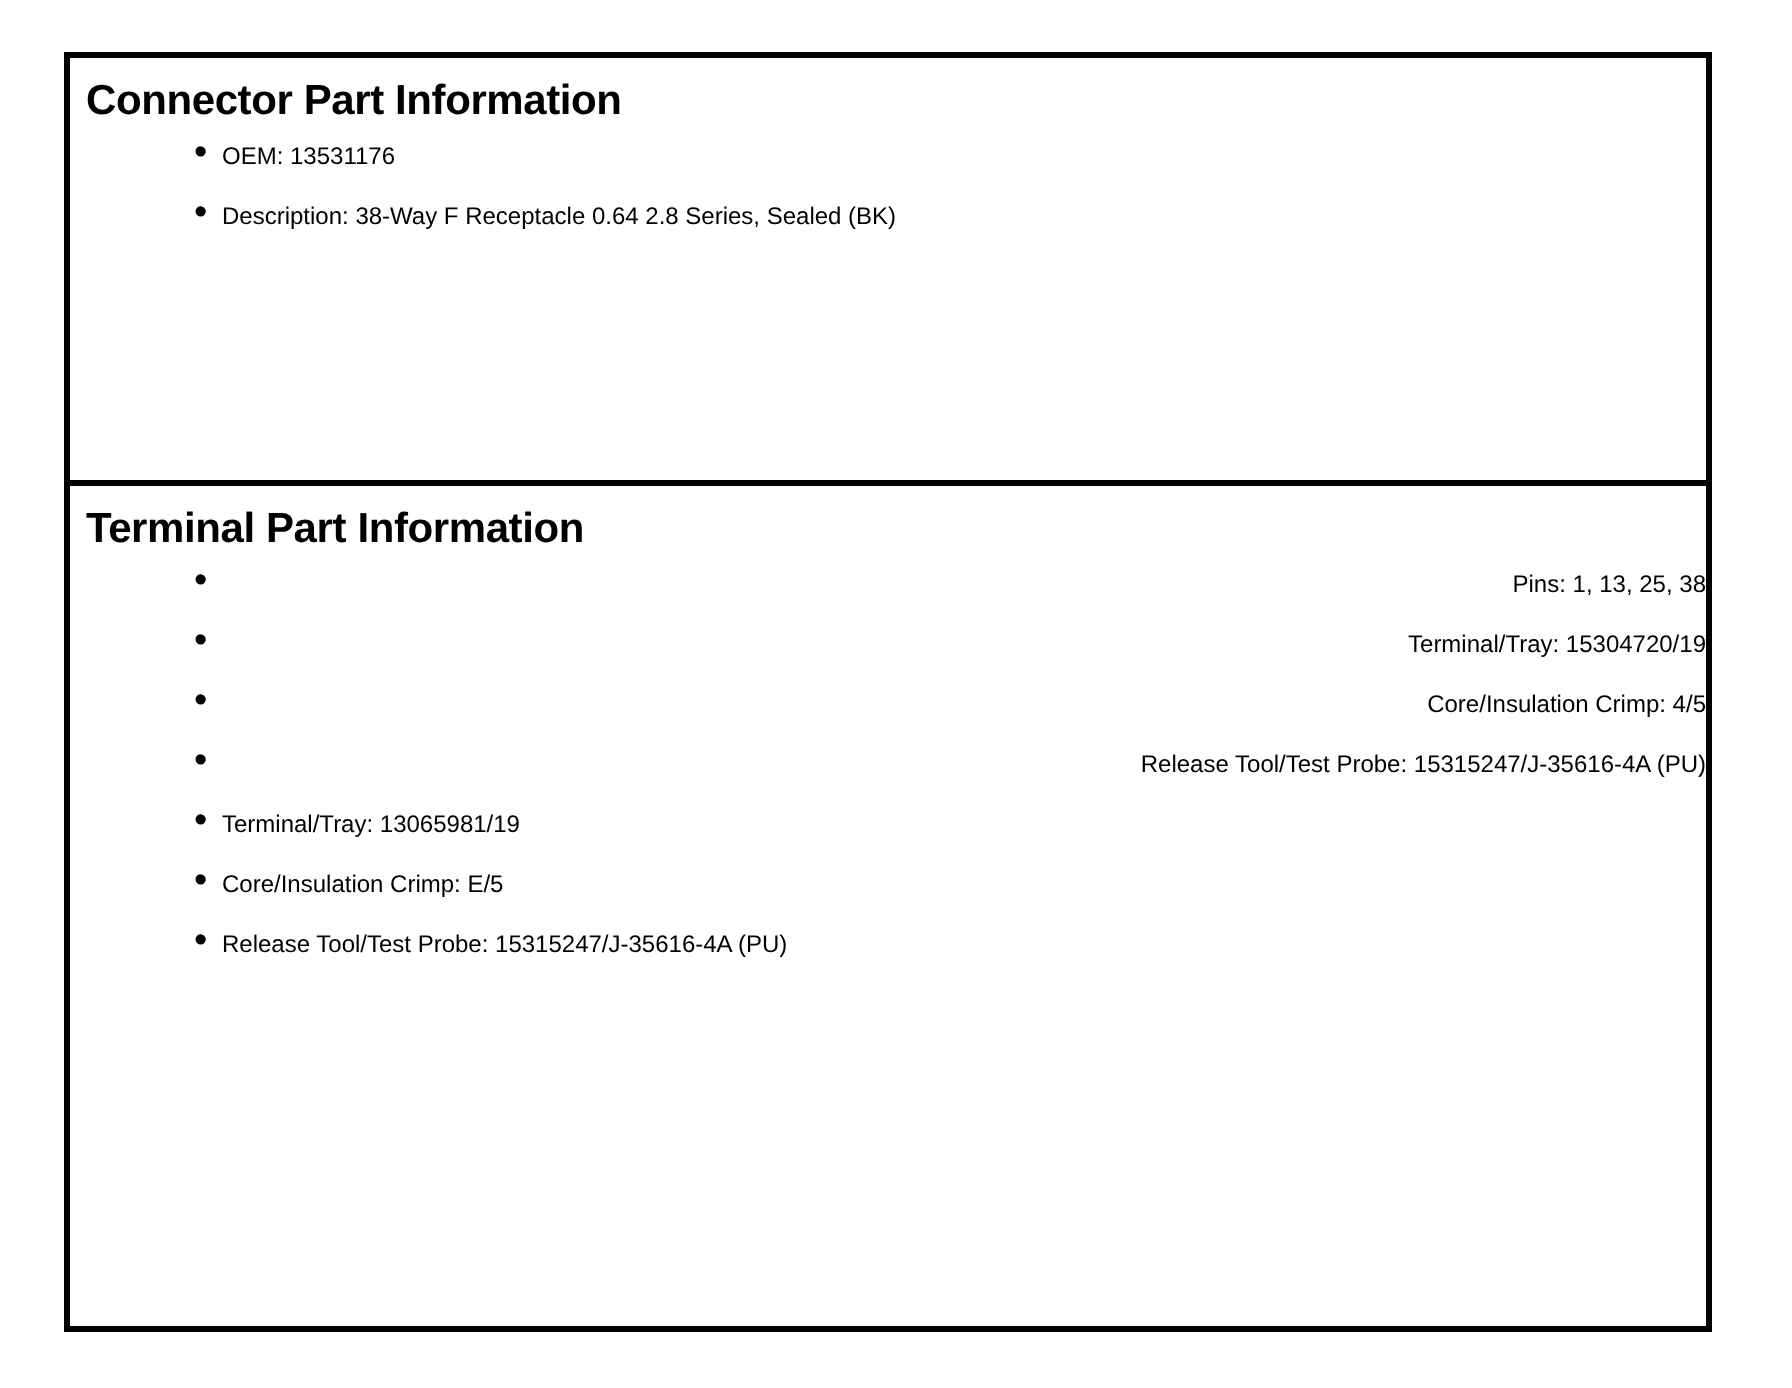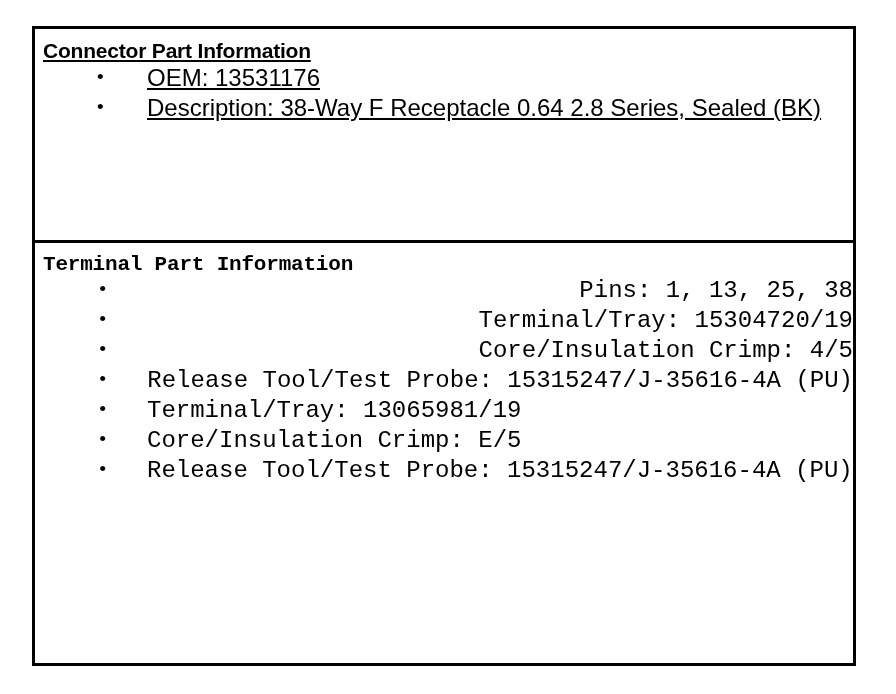--- a/index.html
+++ b/index.html
@@ -25,43 +25,41 @@
     background: #ffffff;
   }
   .panel {
     box-sizing: border-box;
     padding: 0;
   }
   .panel-connector {
     height: 214px;
     border-bottom: 3px solid #000000;
     box-sizing: border-box;
-    text-decoration: underline;
   }
   .panel-terminal {
     height: 420px;
     box-sizing: border-box;
-    font-family: Liberation Mono, monospace;
   }
   .panel-title {
     font-size: 21px;
     font-weight: bold;
     letter-spacing: -0.2px;
     padding: 10px 0 0 8px;
   }
   ul.bullets {
     list-style: none;
     margin: 0;
     padding: 0;
   }
   ul.bullets li {
     position: relative;
-    font-size: 24px;
+    font-size: 12px;
     line-height: 30px;
-    padding-left: 112px;
+    padding-left: 76px;
     white-space: nowrap;
   }
   ul.bullets li::before {
     content: "\2022";
     position: absolute;
     left: 62px;
     top: -1px;
     font-size: 19px;
     line-height: 30px;
   }

